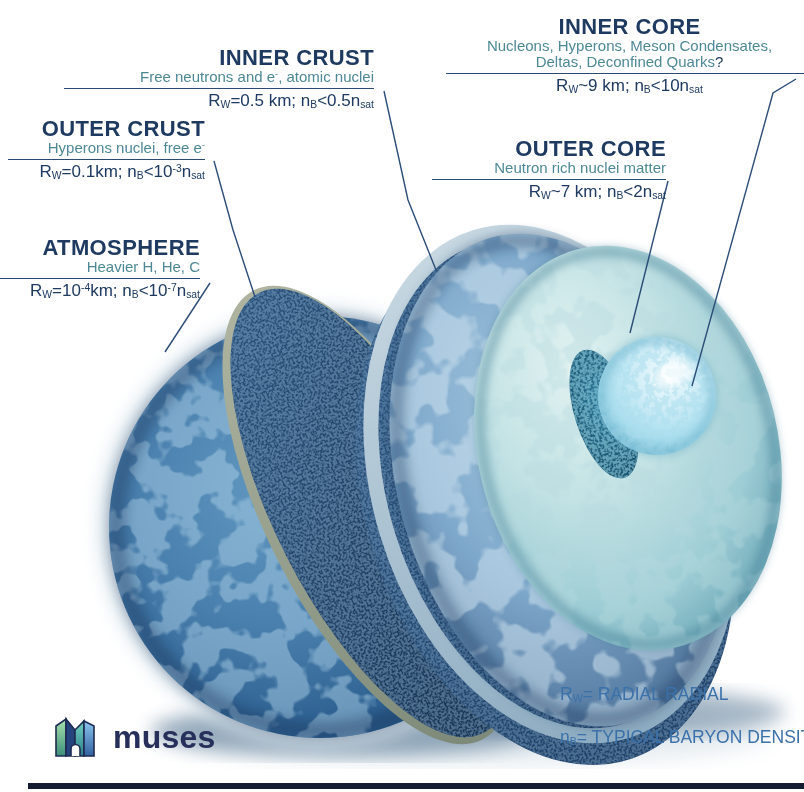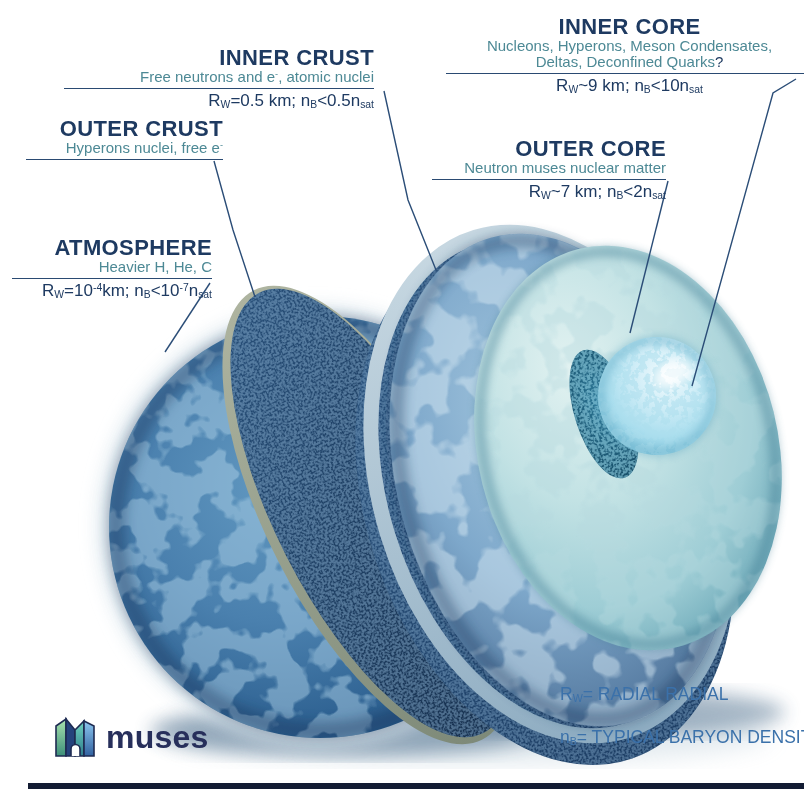--- a/index.html
+++ b/index.html
@@ -9,29 +9,29 @@
   }
   #scene{position:absolute;left:0;top:0;}
   .lbl{position:absolute;text-align:right;}
   .lbl-title{font-size:22px;font-weight:700;color:#1e3a61;letter-spacing:.4px;line-height:1.06;}
   .lbl-sub{font-size:15px;color:#4d8995;line-height:1.06;}
   .lbl-rule{border-top:1.6px solid #2a4a72;margin:3px 0 1px 0;height:0;}
   .lbl-formula{font-size:17px;color:#1e3a61;line-height:1.25;}
   .seg-sub{font-size:61%;vertical-align:-0.22em;}
   .seg-sup{font-size:61%;vertical-align:0.5em;}
   .seg-dark{color:#1e3a61;}
-  #lbl-atmosphere{left:12px;top:236px;width:200px;}
-  #lbl-outer-crust{left:26px;top:117px;width:197px;}
+  #lbl-atmosphere{left:0;top:236px;width:200px;}
+  #lbl-outer-crust{left:8px;top:117px;width:197px;}
   #lbl-inner-crust{left:64px;top:46px;width:310px;}
   #lbl-outer-core{left:432px;top:137px;width:234px;}
   #lbl-inner-core{left:446px;top:15px;width:367px;text-align:center;}
   .legend{position:absolute;left:560px;top:684px;color:#3b71aa;font-size:17.5px;}
   .legend-line{white-space:nowrap;}
   .legend-line + .legend-line{margin-top:22px;}
-  .logo{position:absolute;left:53px;top:716px;display:flex;align-items:center;gap:7px;}
+  .logo{position:absolute;left:53px;top:716px;display:flex;align-items:center;gap:14px;}
   .wordmark{font-size:32px;font-weight:700;color:#272f5b;letter-spacing:.2px;line-height:1;}
   .bottom-bar{position:absolute;left:28px;top:783px;width:776px;height:6px;background:#131c33;}
 </style>
 </head>
 <body>
 
 <div id="stage">
 
   <svg id="scene" width="804" height="792" viewBox="0 0 804 792">
     <defs>
@@ -190,32 +190,33 @@
     <div class="lbl-title">ATMOSPHERE</div>
     <div class="lbl-sub"><span>Heavier H, He, C</span></div>
     <div class="lbl-rule"></div>
     <div class="lbl-formula"><span>R</span><span class="seg-sub">W</span><span>=10</span><span class="seg-sup">-4</span><span>km; n</span><span class="seg-sub">B</span><span>&lt;10</span><span class="seg-sup">-7</span><span>n</span><span class="seg-sub">sat</span></div>
   </div>
 
   <div class="lbl" id="lbl-outer-crust">
     <div class="lbl-title">OUTER CRUST</div>
     <div class="lbl-sub"><span>Hyperons nuclei, free e</span><span class="seg-sup">-</span></div>
     <div class="lbl-rule"></div>
+    <div class="lbl-formula"><span>R</span><span class="seg-sub">W</span><span>=0.1km; n</span><span class="seg-sub">B</span><span>&lt;10</span><span class="seg-sup">-3</span><span>n</span><span class="seg-sub">sat</span></div>
   </div>
 
   <div class="lbl" id="lbl-inner-crust">
     <div class="lbl-title">INNER CRUST</div>
     <div class="lbl-sub"><span>Free neutrons and e</span><span class="seg-sup">-</span><span>, atomic nuclei</span></div>
     <div class="lbl-rule"></div>
     <div class="lbl-formula"><span>R</span><span class="seg-sub">W</span><span>=0.5 km; n</span><span class="seg-sub">B</span><span>&lt;0.5n</span><span class="seg-sub">sat</span></div>
   </div>
 
   <div class="lbl" id="lbl-outer-core">
     <div class="lbl-title">OUTER CORE</div>
-    <div class="lbl-sub"><span>Neutron muses nuclear matter</span></div>
+    <div class="lbl-sub"><span>Neutron rich nuclei matter</span></div>
     <div class="lbl-rule"></div>
     <div class="lbl-formula"><span>R</span><span class="seg-sub">W</span><span>~7 km; n</span><span class="seg-sub">B</span><span>&lt;2n</span><span class="seg-sub">sat</span></div>
   </div>
 
   <div class="lbl" id="lbl-inner-core">
     <div class="lbl-title">INNER CORE</div>
     <div class="lbl-sub"><span>Nucleons, Hyperons, Meson Condensates,</span><br><span>Deltas, Deconfined Quarks</span><span class="seg-dark">?</span></div>
     <div class="lbl-rule"></div>
     <div class="lbl-formula"><span>R</span><span class="seg-sub">W</span><span>~9 km; n</span><span class="seg-sub">B</span><span>&lt;10n</span><span class="seg-sub">sat</span></div>
   </div>

